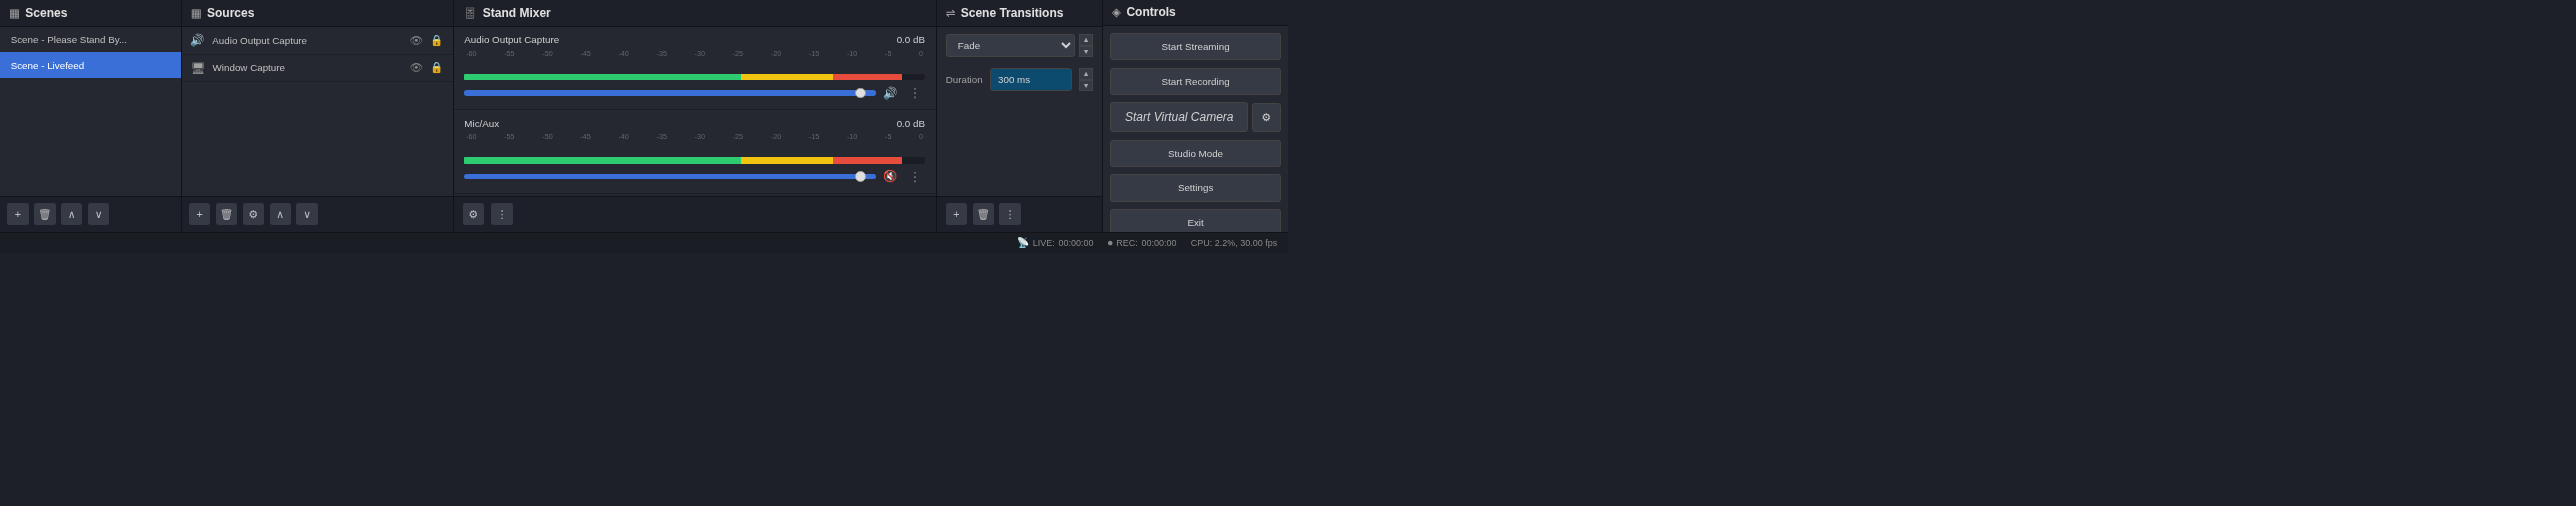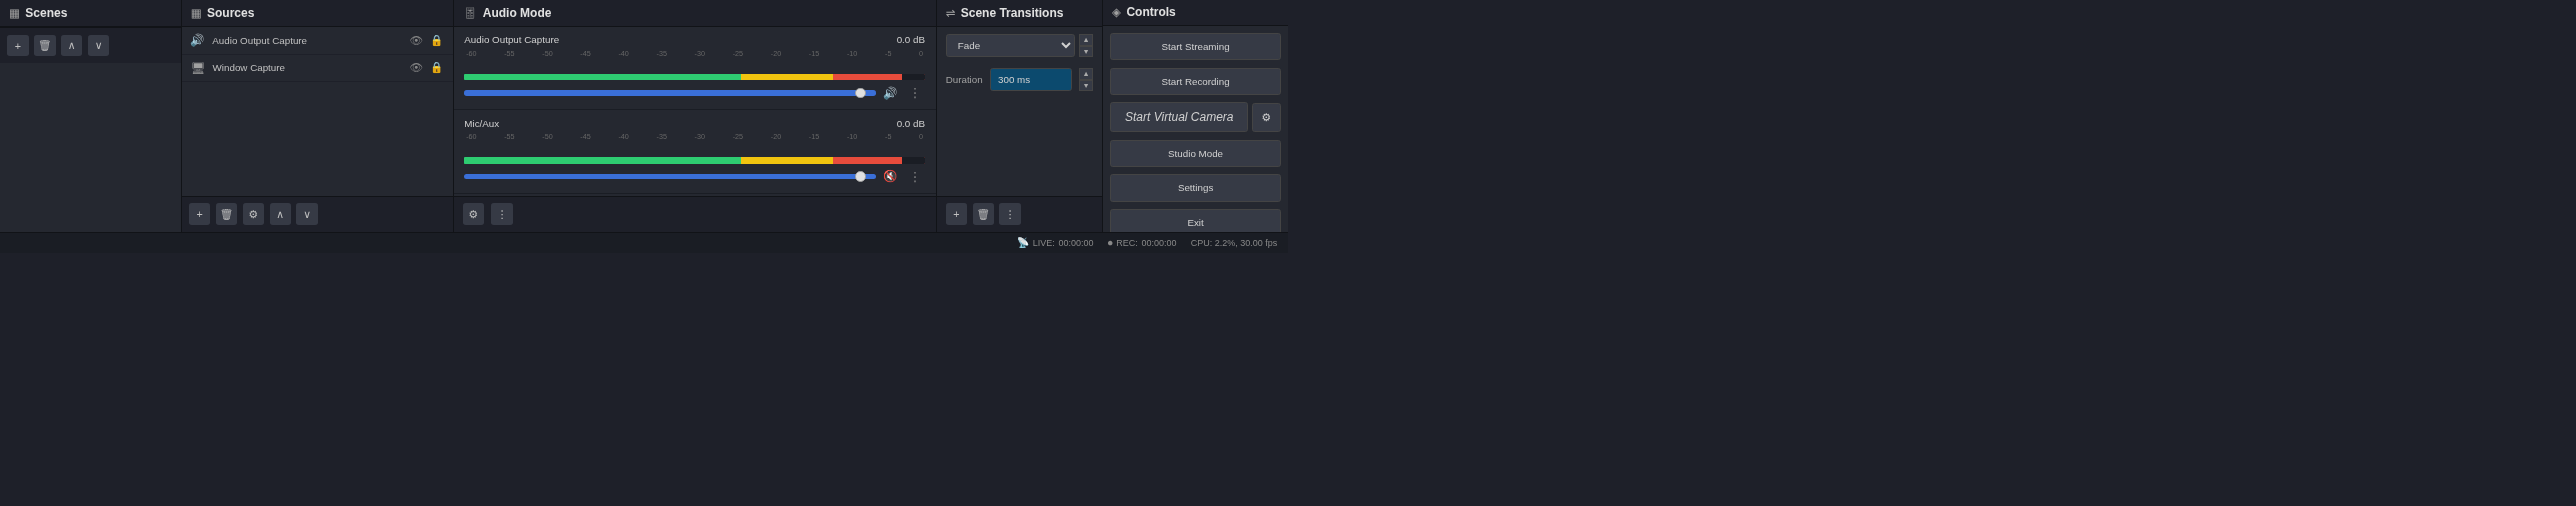--- a/index.html
+++ b/index.html
@@ -334,20 +334,25 @@
 </head>
 <body>
 
 <div class="main-area">
 
   <div class="panel scenes-panel">
     <div class="panel-header">
       <span class="panel-header-icon">▦</span>
       <span class="panel-title">Scenes</span>
     </div>
+    <div class="panel-content">
+
+    <div class="scene-item">Scene - Please Stand By...</div>
+        <div class="scene-item active">Scene - Livefeed</div>
+      </div>
     <div class="panel-footer">
       <button class="icon-btn">+</button>
       <button class="icon-btn">🗑</button>
       <button class="icon-btn">∧</button>
       <button class="icon-btn">∨</button>
     </div>
   </div>
 
   <div class="panel sources-panel">
     <div class="panel-header">
@@ -374,21 +379,21 @@
       <button class="icon-btn">🗑</button>
       <button class="icon-btn">⚙</button>
       <button class="icon-btn">∧</button>
       <button class="icon-btn">∨</button>
     </div>
   </div>
 
   <div class="panel mixer-panel">
     <div class="panel-header">
       <span class="panel-header-icon">🎚</span>
-      <span class="panel-title">Audio Mode</span>
+      <span class="panel-title">Stand Mixer</span>
     </div>
     <div class="panel-content">
 
     <div class="mixer-channel">
     <div class="mixer-channel-header">
       <span class="channel-name">Audio Output Capture</span>
       <span class="channel-db">0.0 dB</span>
     </div>
     <div class="meter-scale">
       <span>-60</span>

